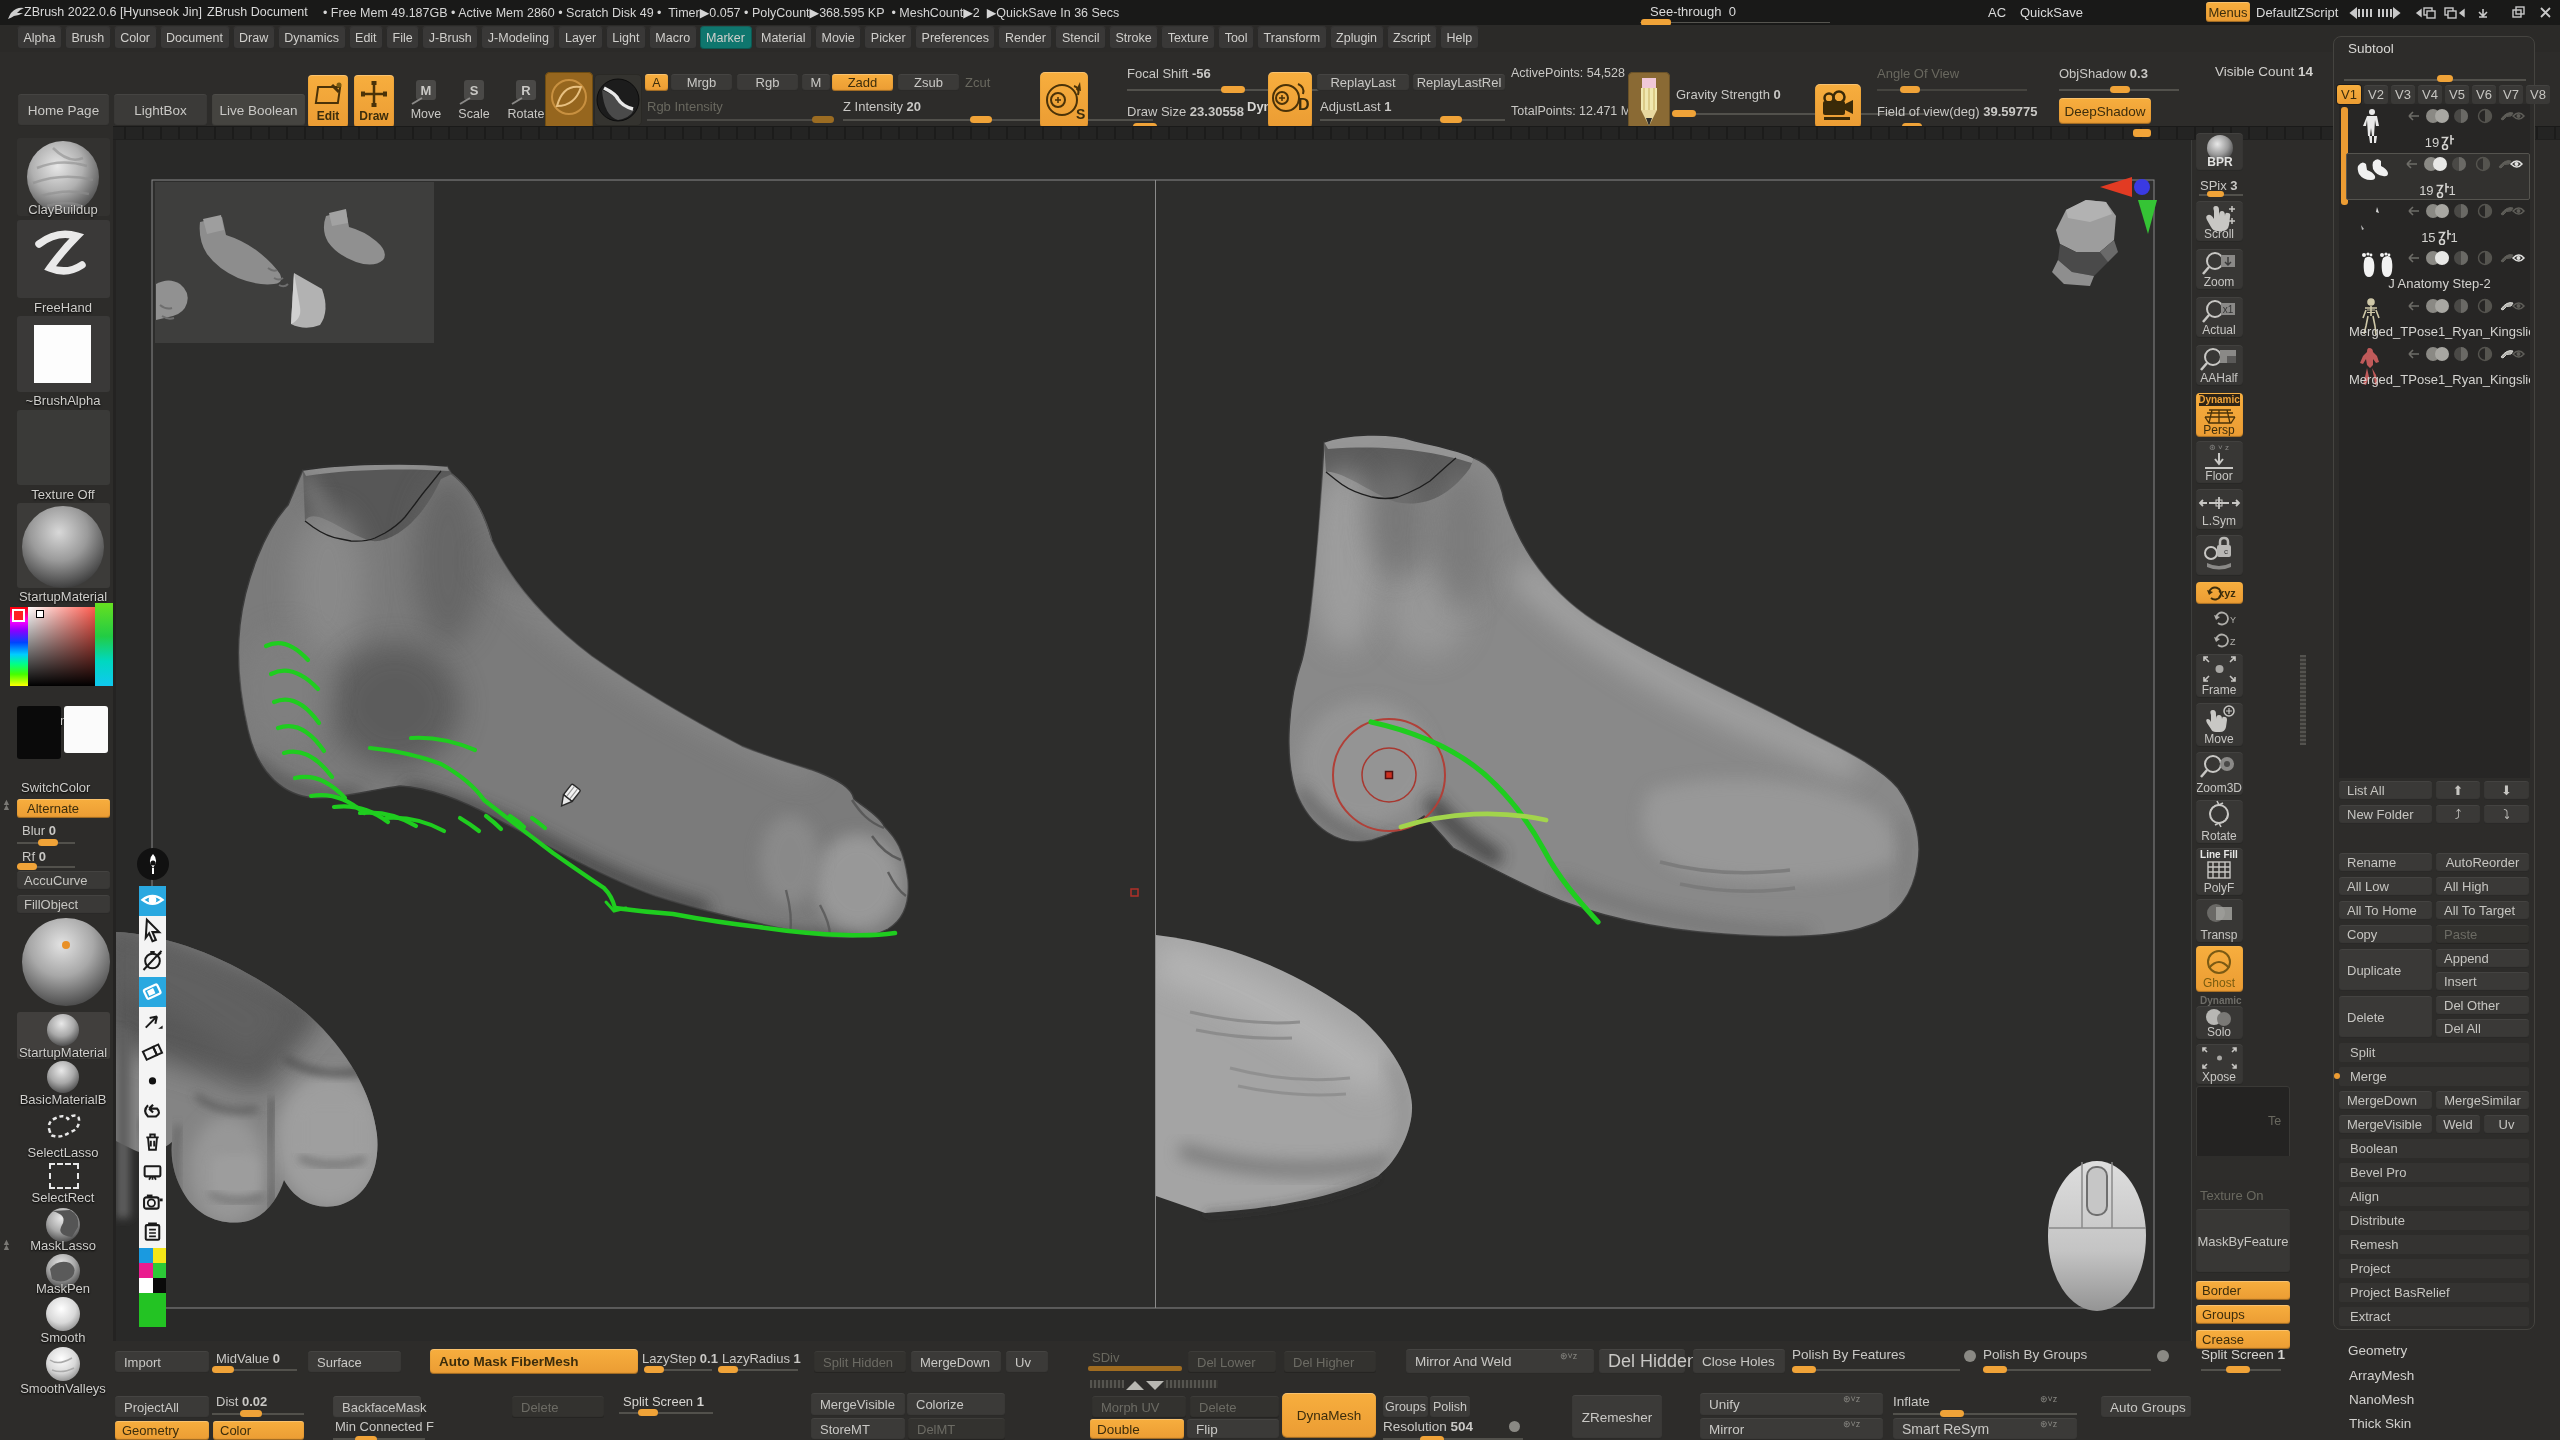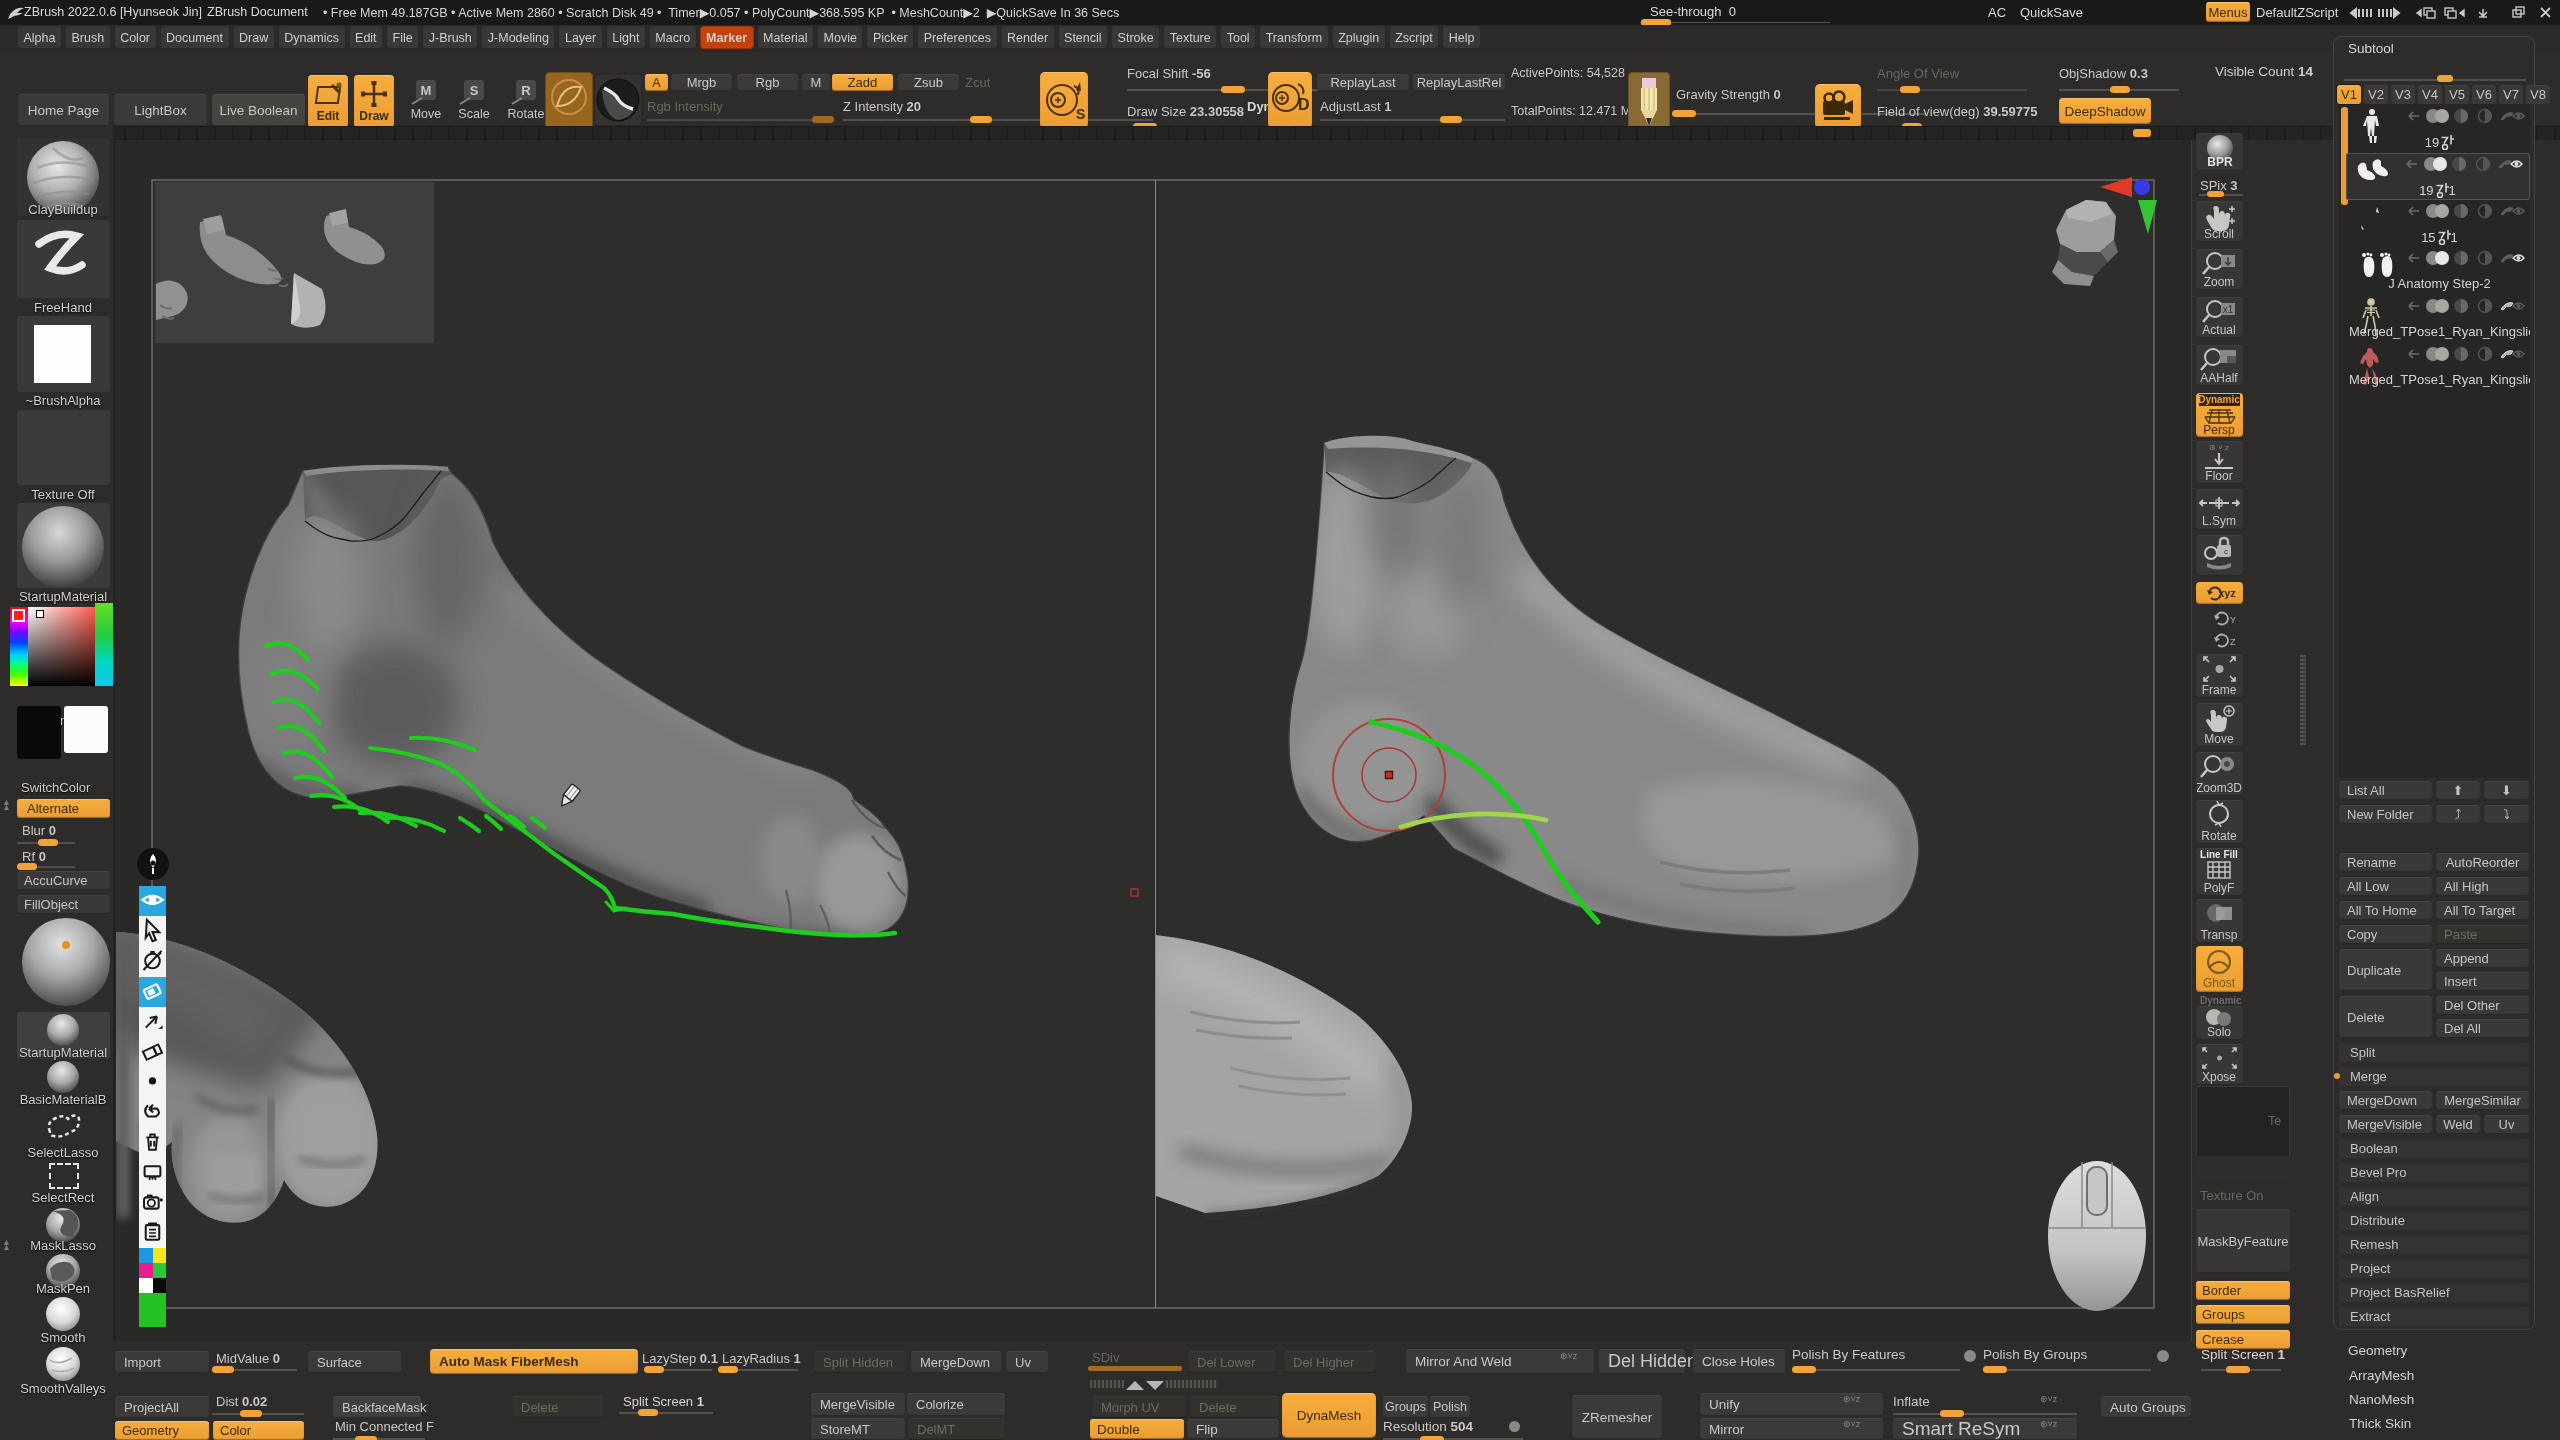--- a/index.html
+++ b/index.html
@@ -72,21 +72,21 @@
     <div style="background:#393837;border-radius:4px;color:#d0cfcc;font-size:12.5px;padding:0 6.5px;height:23px;display:flex;align-items:center;box-shadow:inset 0 1px 0 rgba(255,255,255,.05),inset 0 0 0 1px rgba(0,0,0,.25);">Document</div>
     <div style="background:#393837;border-radius:4px;color:#d0cfcc;font-size:12.5px;padding:0 6.5px;height:23px;display:flex;align-items:center;box-shadow:inset 0 1px 0 rgba(255,255,255,.05),inset 0 0 0 1px rgba(0,0,0,.25);">Draw</div>
     <div style="background:#393837;border-radius:4px;color:#d0cfcc;font-size:12.5px;padding:0 6.5px;height:23px;display:flex;align-items:center;box-shadow:inset 0 1px 0 rgba(255,255,255,.05),inset 0 0 0 1px rgba(0,0,0,.25);">Dynamics</div>
     <div style="background:#393837;border-radius:4px;color:#d0cfcc;font-size:12.5px;padding:0 6.5px;height:23px;display:flex;align-items:center;box-shadow:inset 0 1px 0 rgba(255,255,255,.05),inset 0 0 0 1px rgba(0,0,0,.25);">Edit</div>
     <div style="background:#393837;border-radius:4px;color:#d0cfcc;font-size:12.5px;padding:0 6.5px;height:23px;display:flex;align-items:center;box-shadow:inset 0 1px 0 rgba(255,255,255,.05),inset 0 0 0 1px rgba(0,0,0,.25);">File</div>
     <div style="background:#393837;border-radius:4px;color:#d0cfcc;font-size:12.5px;padding:0 6.5px;height:23px;display:flex;align-items:center;box-shadow:inset 0 1px 0 rgba(255,255,255,.05),inset 0 0 0 1px rgba(0,0,0,.25);">J-Brush</div>
     <div style="background:#393837;border-radius:4px;color:#d0cfcc;font-size:12.5px;padding:0 6.5px;height:23px;display:flex;align-items:center;box-shadow:inset 0 1px 0 rgba(255,255,255,.05),inset 0 0 0 1px rgba(0,0,0,.25);">J-Modeling</div>
     <div style="background:#393837;border-radius:4px;color:#d0cfcc;font-size:12.5px;padding:0 6.5px;height:23px;display:flex;align-items:center;box-shadow:inset 0 1px 0 rgba(255,255,255,.05),inset 0 0 0 1px rgba(0,0,0,.25);">Layer</div>
     <div style="background:#393837;border-radius:4px;color:#d0cfcc;font-size:12.5px;padding:0 6.5px;height:23px;display:flex;align-items:center;box-shadow:inset 0 1px 0 rgba(255,255,255,.05),inset 0 0 0 1px rgba(0,0,0,.25);">Light</div>
     <div style="background:#393837;border-radius:4px;color:#d0cfcc;font-size:12.5px;padding:0 6.5px;height:23px;display:flex;align-items:center;box-shadow:inset 0 1px 0 rgba(255,255,255,.05),inset 0 0 0 1px rgba(0,0,0,.25);">Macro</div>
-    <div style="background:#c2410c;border-radius:4px;color:#d0cfcc;font-size:12.5px;padding:0 6.5px;height:23px;display:flex;align-items:center;box-shadow:inset 0 1px 0 rgba(255,255,255,.05),inset 0 0 0 1px rgba(0,0,0,.25);font-weight:bold;">Marker</div>
+    <div style="background:#0f766e;border-radius:4px;color:#d0cfcc;font-size:12.5px;padding:0 6.5px;height:23px;display:flex;align-items:center;box-shadow:inset 0 1px 0 rgba(255,255,255,.05),inset 0 0 0 1px rgba(0,0,0,.25);">Marker</div>
     <div style="background:#393837;border-radius:4px;color:#d0cfcc;font-size:12.5px;padding:0 6.5px;height:23px;display:flex;align-items:center;box-shadow:inset 0 1px 0 rgba(255,255,255,.05),inset 0 0 0 1px rgba(0,0,0,.25);">Material</div>
     <div style="background:#393837;border-radius:4px;color:#d0cfcc;font-size:12.5px;padding:0 6.5px;height:23px;display:flex;align-items:center;box-shadow:inset 0 1px 0 rgba(255,255,255,.05),inset 0 0 0 1px rgba(0,0,0,.25);">Movie</div>
     <div style="background:#393837;border-radius:4px;color:#d0cfcc;font-size:12.5px;padding:0 6.5px;height:23px;display:flex;align-items:center;box-shadow:inset 0 1px 0 rgba(255,255,255,.05),inset 0 0 0 1px rgba(0,0,0,.25);">Picker</div>
     <div style="background:#393837;border-radius:4px;color:#d0cfcc;font-size:12.5px;padding:0 6.5px;height:23px;display:flex;align-items:center;box-shadow:inset 0 1px 0 rgba(255,255,255,.05),inset 0 0 0 1px rgba(0,0,0,.25);">Preferences</div>
     <div style="background:#393837;border-radius:4px;color:#d0cfcc;font-size:12.5px;padding:0 6.5px;height:23px;display:flex;align-items:center;box-shadow:inset 0 1px 0 rgba(255,255,255,.05),inset 0 0 0 1px rgba(0,0,0,.25);">Render</div>
     <div style="background:#393837;border-radius:4px;color:#d0cfcc;font-size:12.5px;padding:0 6.5px;height:23px;display:flex;align-items:center;box-shadow:inset 0 1px 0 rgba(255,255,255,.05),inset 0 0 0 1px rgba(0,0,0,.25);">Stencil</div>
     <div style="background:#393837;border-radius:4px;color:#d0cfcc;font-size:12.5px;padding:0 6.5px;height:23px;display:flex;align-items:center;box-shadow:inset 0 1px 0 rgba(255,255,255,.05),inset 0 0 0 1px rgba(0,0,0,.25);">Stroke</div>
     <div style="background:#393837;border-radius:4px;color:#d0cfcc;font-size:12.5px;padding:0 6.5px;height:23px;display:flex;align-items:center;box-shadow:inset 0 1px 0 rgba(255,255,255,.05),inset 0 0 0 1px rgba(0,0,0,.25);">Texture</div>
     <div style="background:#393837;border-radius:4px;color:#d0cfcc;font-size:12.5px;padding:0 6.5px;height:23px;display:flex;align-items:center;box-shadow:inset 0 1px 0 rgba(255,255,255,.05),inset 0 0 0 1px rgba(0,0,0,.25);">Tool</div>
     <div style="background:#393837;border-radius:4px;color:#d0cfcc;font-size:12.5px;padding:0 6.5px;height:23px;display:flex;align-items:center;box-shadow:inset 0 1px 0 rgba(255,255,255,.05),inset 0 0 0 1px rgba(0,0,0,.25);">Transform</div>
@@ -1125,14 +1125,14 @@
 <div class="btn left" style="left:811px;top:1418px;width:94px;height:22px;">StoreMT</div>
 <div class="btn dim left" style="left:908px;top:1418px;width:97px;height:22px;">DelMT</div>
 <div class="abs orange" style="left:1090px;top:1419px;width:94px;height:20px;border-radius:3px;font-size:13.5px;display:flex;align-items:center;padding-left:7px;">Double</div>
 <div class="btn left" style="left:1187px;top:1419px;width:92px;height:20px;font-size:13.5px;">Flip</div>
 <div class="lbl" style="left:1383px;top:1419px;font-size:13.5px;">Resolution <b>504</b></div>
 <div class="abs" style="left:1509px;top:1421px;width:11px;height:11px;border-radius:6px;background:#8a8984;"></div>
 <div class="sl" style="left:1383px;top:1438px;width:140px;"></div>
 <div class="slh" style="left:1420px;top:1436px;"></div>
 <div class="btn left" style="left:1700px;top:1418px;width:183px;height:22px;font-size:13.5px;">Mirror</div>
 <div class="lbl" style="left:1843px;top:1419px;font-size:9px;color:#8a8984;">⊛˅z</div>
-<div class="btn left" style="left:1893px;top:1418px;width:184px;height:22px;font-size:19px;">Smart ReSym</div>
+<div class="btn left" style="left:1893px;top:1418px;width:184px;height:22px;font-size:14px;">Smart ReSym</div>
 <div class="lbl" style="left:2040px;top:1419px;font-size:9px;color:#8a8984;">⊛˅z</div>
 
 </body></html>

